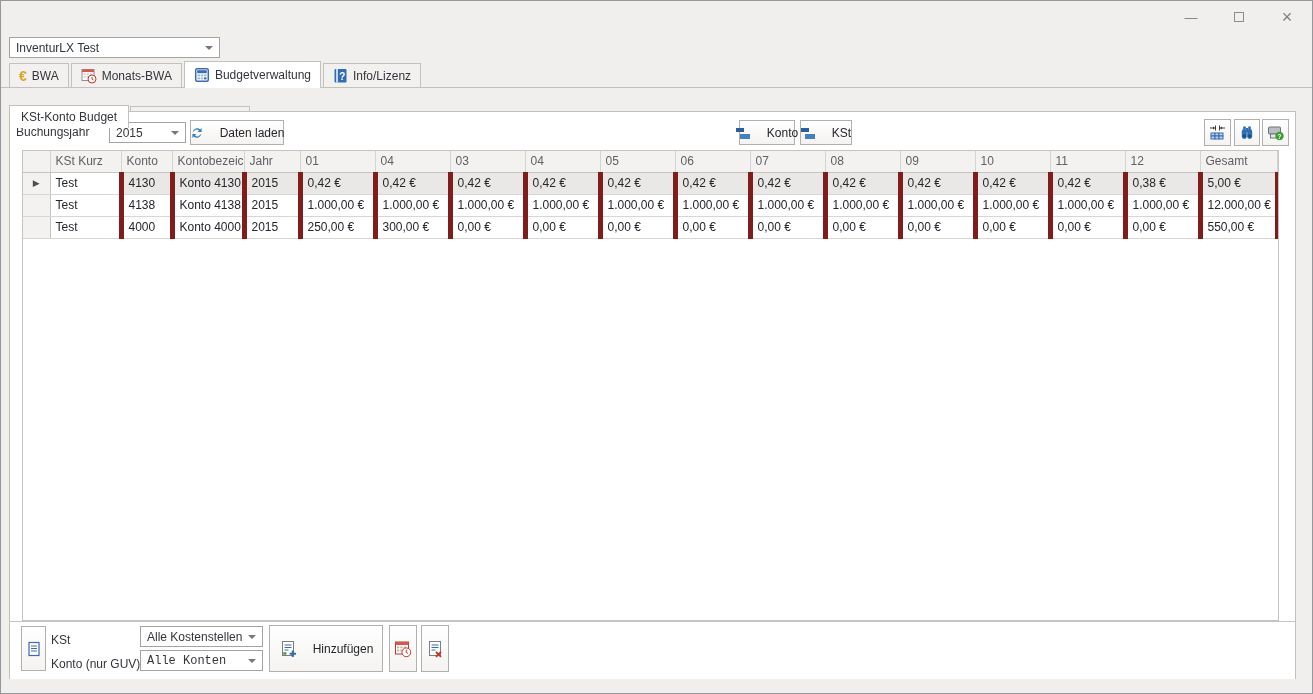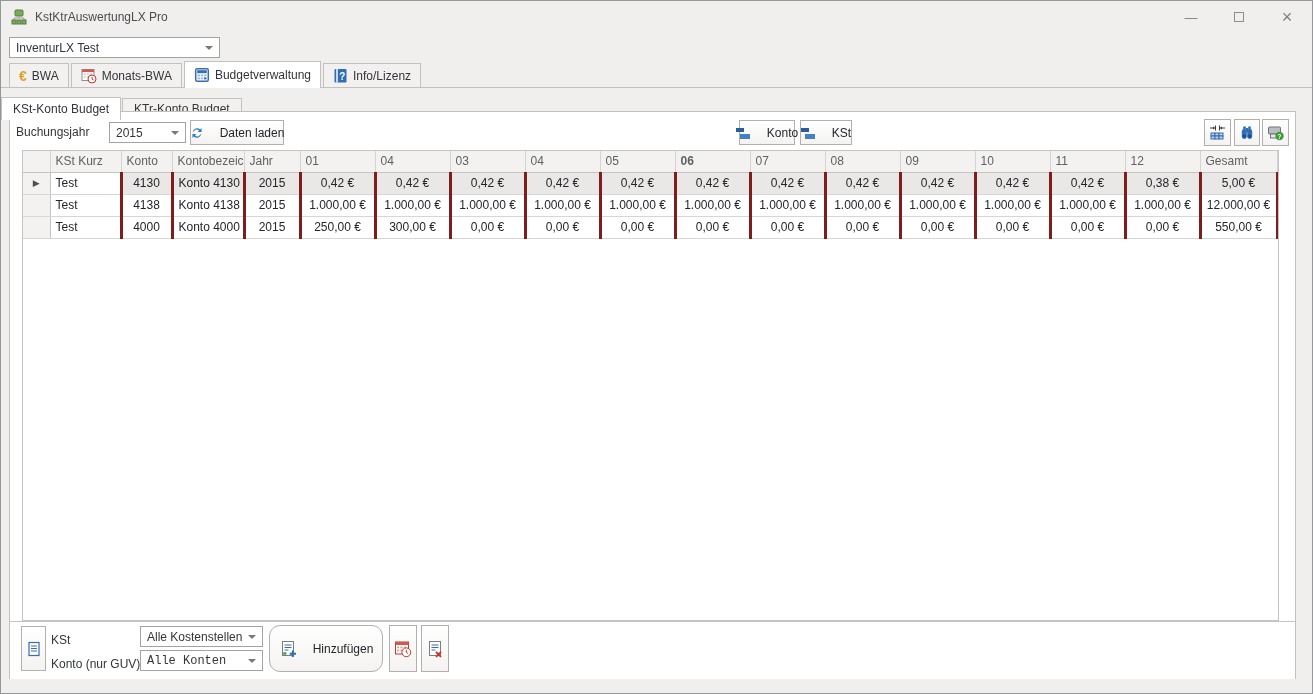--- a/index.html
+++ b/index.html
@@ -18,75 +18,63 @@
   .max-box { display:inline-block; width:10px; height:10px; border:1px solid #8a8d91; }
   
   .combo { background:#fff; border:1px solid #a5a3a1; display:flex; align-items:center; padding:0 6px; position:absolute; }
   .combo .val { white-space:nowrap; overflow:hidden; }
   .dd-arrow { margin-left:auto; width:0; height:0; border-left:4px solid transparent; border-right:4px solid transparent; border-top:4px solid #75787c; }
   #company-combo { left:8px; top:36px; width:211px; height:21px; }
   
   .tabstrip { position:absolute; left:0; top:62px; width:100%; height:25px; border-bottom:1px solid #c3c1be; display:flex; align-items:flex-end; padding-left:8px; }
   .tab { display:flex; align-items:center; gap:5px; height:24px; padding:0 9px; background:#f2f1ef; border:1px solid #c3c1be; border-bottom:none; margin-right:2px; white-space:nowrap; cursor:default; }
   .tab.selected { height:27px; margin-bottom:-1px; background:#fff; position:relative; z-index:4; }
-  .subtabstrip { position:absolute; left:0; top:88px; width:100%; height:39px; display:flex; align-items:center; overflow:visible; }
+  .subtabstrip { position:absolute; left:0; top:88px; width:100%; height:39px; display:flex; align-items:flex-end; padding-left:8px; overflow:visible; }
   .subtab { display:flex; align-items:center; height:22px; padding:0 11px; background:#f2f1ef; border:1px solid #c3c1be; margin-right:1px; white-space:nowrap; cursor:default; }
   .subtab.selected { height:23px; background:#fff; border-bottom:none; position:relative; z-index:4; }
   
   .panel { position:absolute; left:8px; top:110px; width:1287px; height:568px; background:#fff; border:1px solid #c3c1be; }
   .panel-label { position:absolute; line-height:21px; }
   #buchungsjahr-label { left:6px; top:10px; }
   #year-combo { left:99px; top:10px; width:77px; height:21px; }
   .btn { position:absolute; display:flex; align-items:center; justify-content:center; gap:16px; background:linear-gradient(#ffffff,#f4f3f1); border:1px solid #b2b0ad; color:#26262c; cursor:default; white-space:nowrap; }
   #load-button { left:180px; top:8px; width:94px; height:25px; }
   #konto-button { left:729px; top:8px; width:56px; height:25px; }
   #kst-button { left:790px; top:8px; width:52px; height:25px; }
   #bestfit-button { left:1194px; top:7px; width:27px; height:27px; }
   #find-button { left:1224px; top:7px; width:26px; height:27px; }
   #print-button { left:1252px; top:7px; width:27px; height:27px; }
   
   .grid-box { position:absolute; left:12px; top:38px; width:1257px; height:471px; border:1px solid #c6c4c1; background:#fff; overflow:hidden; }
   table.grid-table { border-collapse:collapse; table-layout:fixed; width:1254px; font-size:12px; }
   .grid-table th { height:21px; background:#f3f2f0; border-right:1px solid #d6d4d1; border-bottom:1px solid #c6c4c1; font-weight:normal; color:#5f5f64; padding:0 5px; overflow:hidden; white-space:nowrap; }
-  .grid-table td { height:22px; border-right:3px solid #7f1d1d; border-bottom:1px solid #d8d6d3; padding:0 5px; white-space:nowrap; overflow:hidden; color:#25262b; background:#fff; }
+  .grid-table td { height:22px; border-right:5px solid #7f1d1d; border-bottom:1px solid #d8d6d3; padding:0 5px; white-space:nowrap; overflow:hidden; color:#25262b; background:#fff; }
   .grid-table td.indicator { background:#f3f2f0; border-right:1px solid #c6c4c1; text-align:center; color:#4e4e52; font-size:9px; padding:0; }
   .grid-table tr.selected td { background:#e9e8e6; }
   .grid-table tr.selected td.indicator { background:#f3f2f0; }
   .grid-table tr.selected td.focused { background:#ffffff; }
-  .al-left { text-align:left; } .al-right { text-align:center; }
+  .al-left { text-align:left; } .al-right { text-align:left; }
   
   .footer { position:absolute; left:0; top:509px; width:100%; height:58px; border-top:1px solid #c6c4c1; background:#fff; }
   #doc-button { left:11px; top:4px; width:25px; height:45px; }
   #footer-kst-label { left:41px; top:8px; }
   #footer-konto-label { left:41px; top:32px; }
   #kst-combo { left:130px; top:4px; width:123px; height:21px; }
   #konto-combo { left:130px; top:28px; width:123px; height:21px;font-family:Liberation Mono, monospace; }
-  #add-button { left:259px; top:3px; width:114px; height:47px;border-radius:11px; }
+  #add-button { left:259px; top:3px; width:114px; height:47px; }
   #cal-button { left:379px; top:3px; width:28px; height:47px; }
   #del-button { left:411px; top:3px; width:28px; height:47px; }
   .euro-glyph { color:#d9a629; font-weight:bold; font-size:14px; line-height:14px; }
   .icon { display:inline-flex; align-items:center; justify-content:center; }
 </style>
 </head>
 <body>
 
 <div class="window">
 
-  <div class="titlebar">
-    <span class="icon">
-      <svg width="16" height="16" viewBox="0 0 16 16">
-        <rect x="4" y="1" width="8" height="6" rx="1" fill="#79ab58" stroke="#567f3e"></rect>
-        <path d="M8 7v2 M3 11V9h10v2" stroke="#9a9a9a" fill="none"></path>
-        <rect x="1" y="11" width="4" height="4" fill="#79ab58" stroke="#567f3e"></rect>
-        <rect x="6" y="11" width="4" height="4" fill="#79ab58" stroke="#567f3e"></rect>
-        <rect x="11" y="11" width="4" height="4" fill="#79ab58" stroke="#567f3e"></rect>
-      </svg>
-    </span>
-    <span class="title-text">KstKtrAuswertungLX Pro</span>
-  </div>
   <div class="win-controls">
     <div class="win-btn">—</div>
     <div class="win-btn">
         <span class="max-box"></span>
       </div>
     <div class="win-btn close">×</div>
   </div>
 
   <div class="combo" id="company-combo">
     <span class="val">InventurLX Test</span>
@@ -244,21 +232,21 @@
               <th class="al-left" style="width: 27px;"></th>
               <th class="al-left" style="width: 71px;">KSt Kurz</th>
               <th class="al-left" style="width: 51px;">Konto</th>
               <th class="al-left" style="width: 72px;">Kontobezeic...</th>
               <th class="al-left" style="width: 56px;">Jahr</th>
               <th class="al-left" style="width: 75px;">01</th>
               <th class="al-left" style="width: 75px;">04</th>
               <th class="al-left" style="width: 75px;">03</th>
               <th class="al-left" style="width: 75px;">04</th>
               <th class="al-left" style="width: 75px;">05</th>
-              <th class="al-left" style="width: 75px; font-weight: bold;">06</th>
+              <th class="al-left" style="width: 75px;">06</th>
               <th class="al-left" style="width: 75px;">07</th>
               <th class="al-left" style="width: 75px;">08</th>
               <th class="al-left" style="width: 75px;">09</th>
               <th class="al-left" style="width: 75px;">10</th>
               <th class="al-left" style="width: 75px;">11</th>
               <th class="al-left" style="width: 75px;">12</th>
               <th class="al-left" style="width: 77px;">Gesamt</th>
             </tr>
           </thead>
         <tbody>

